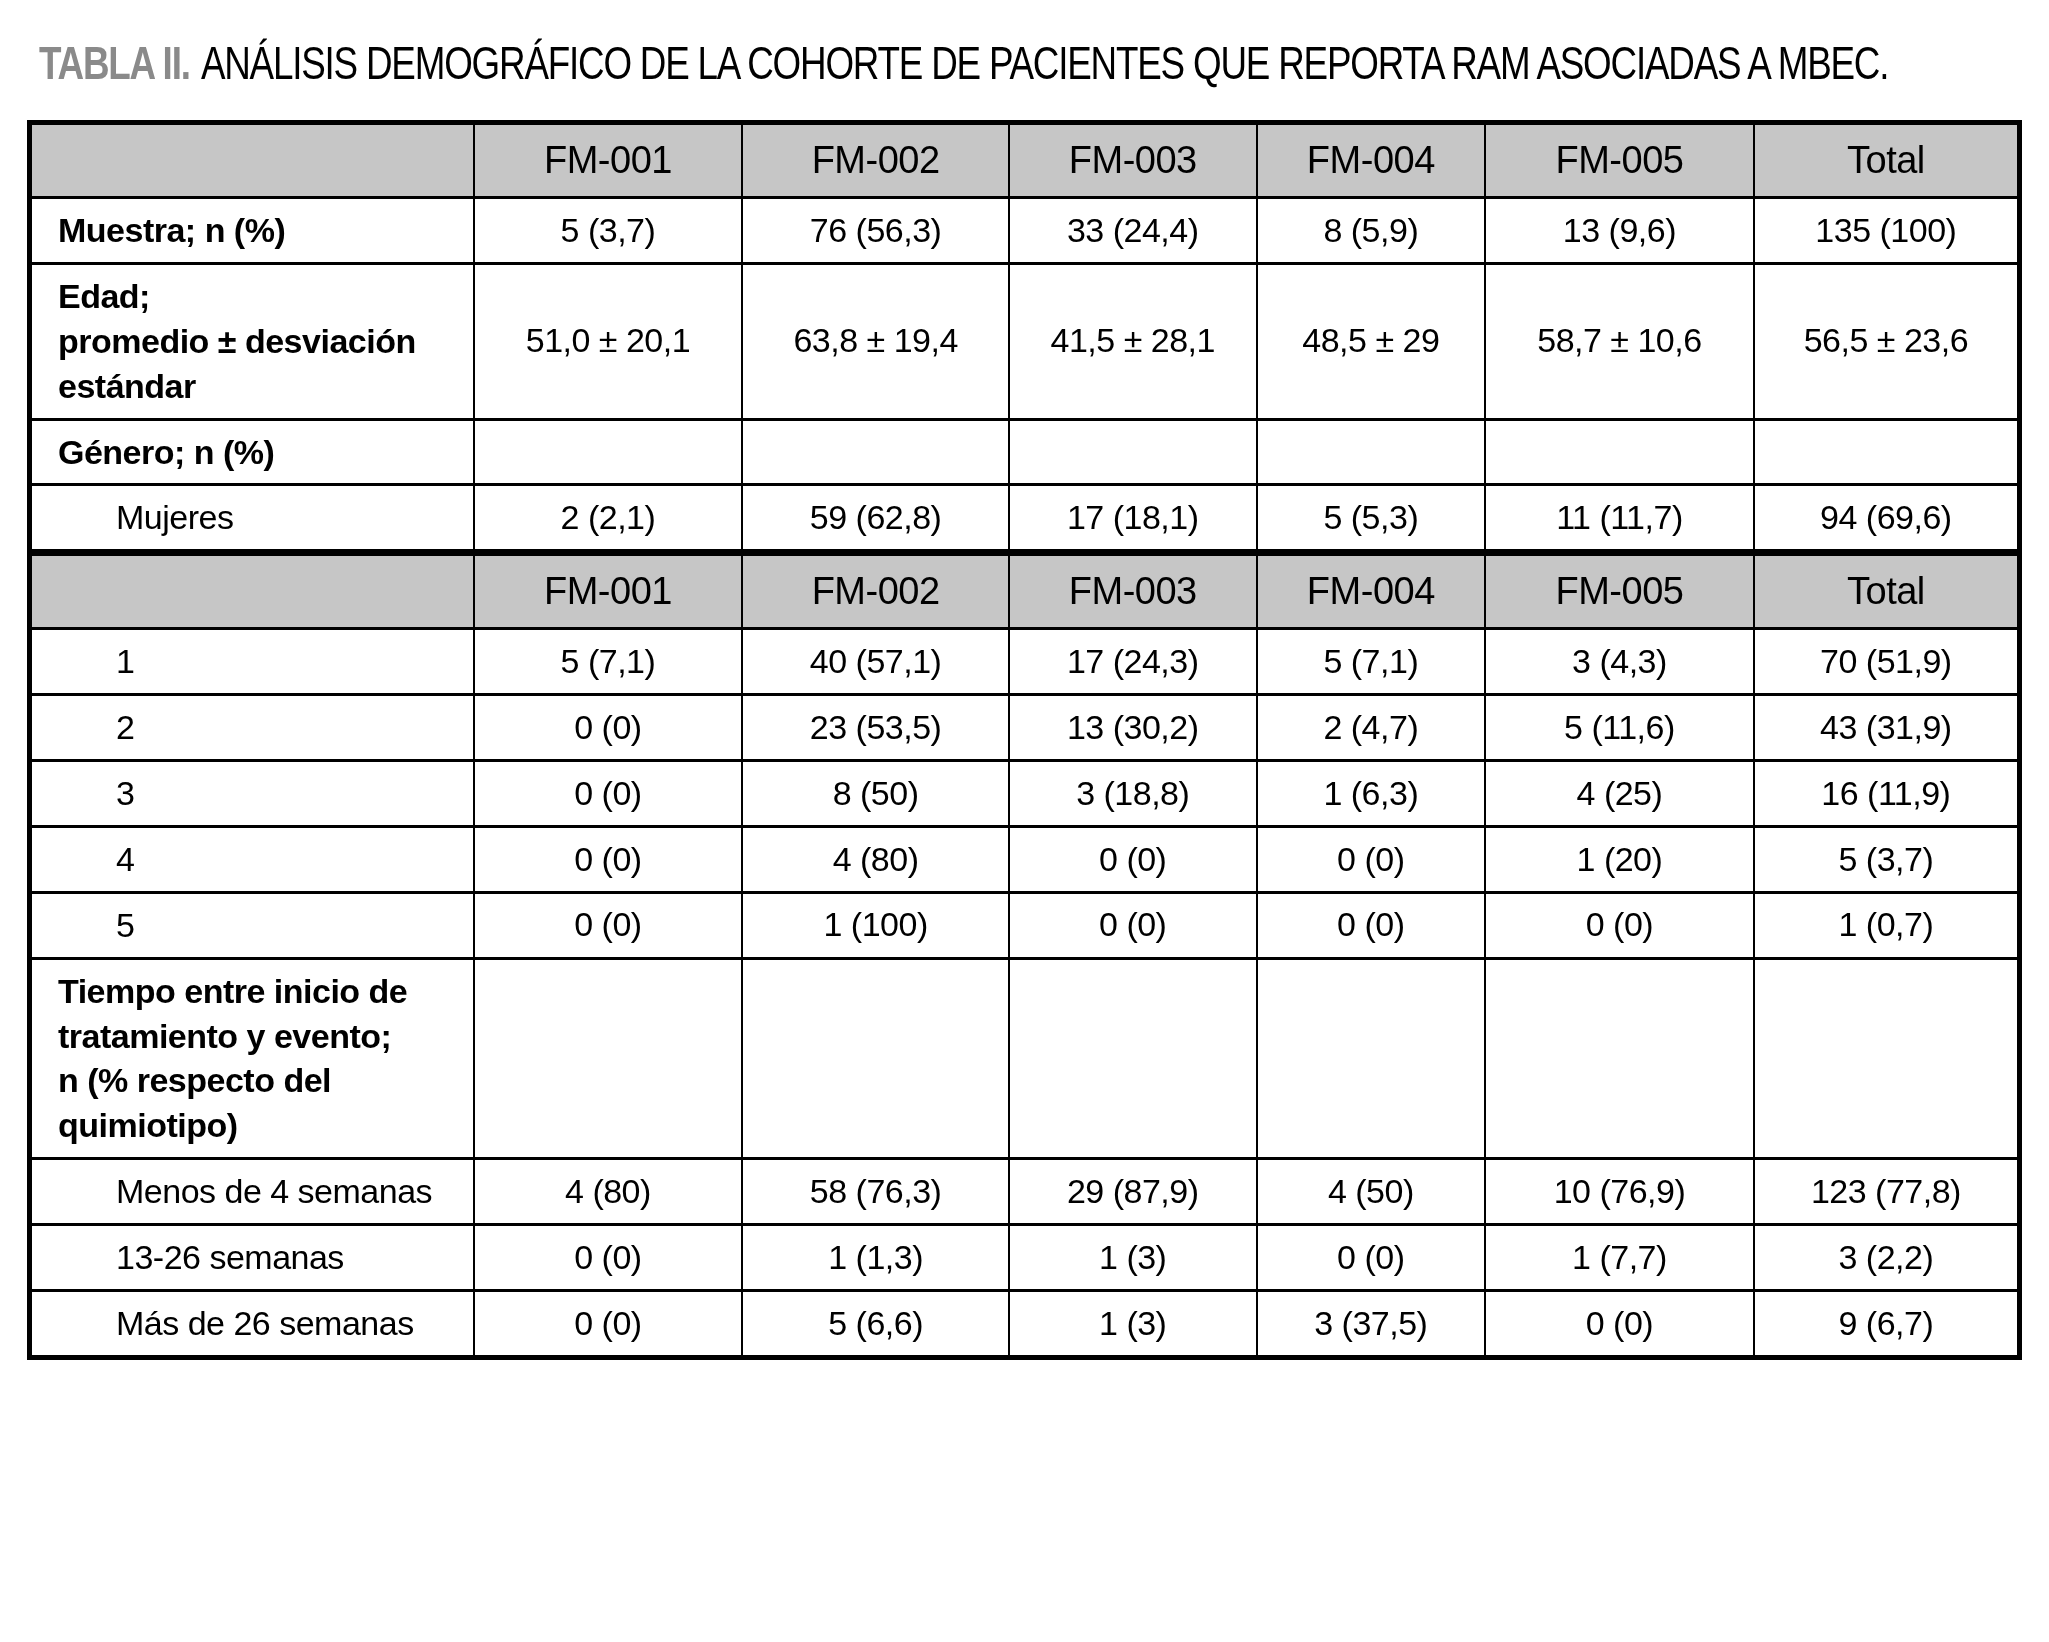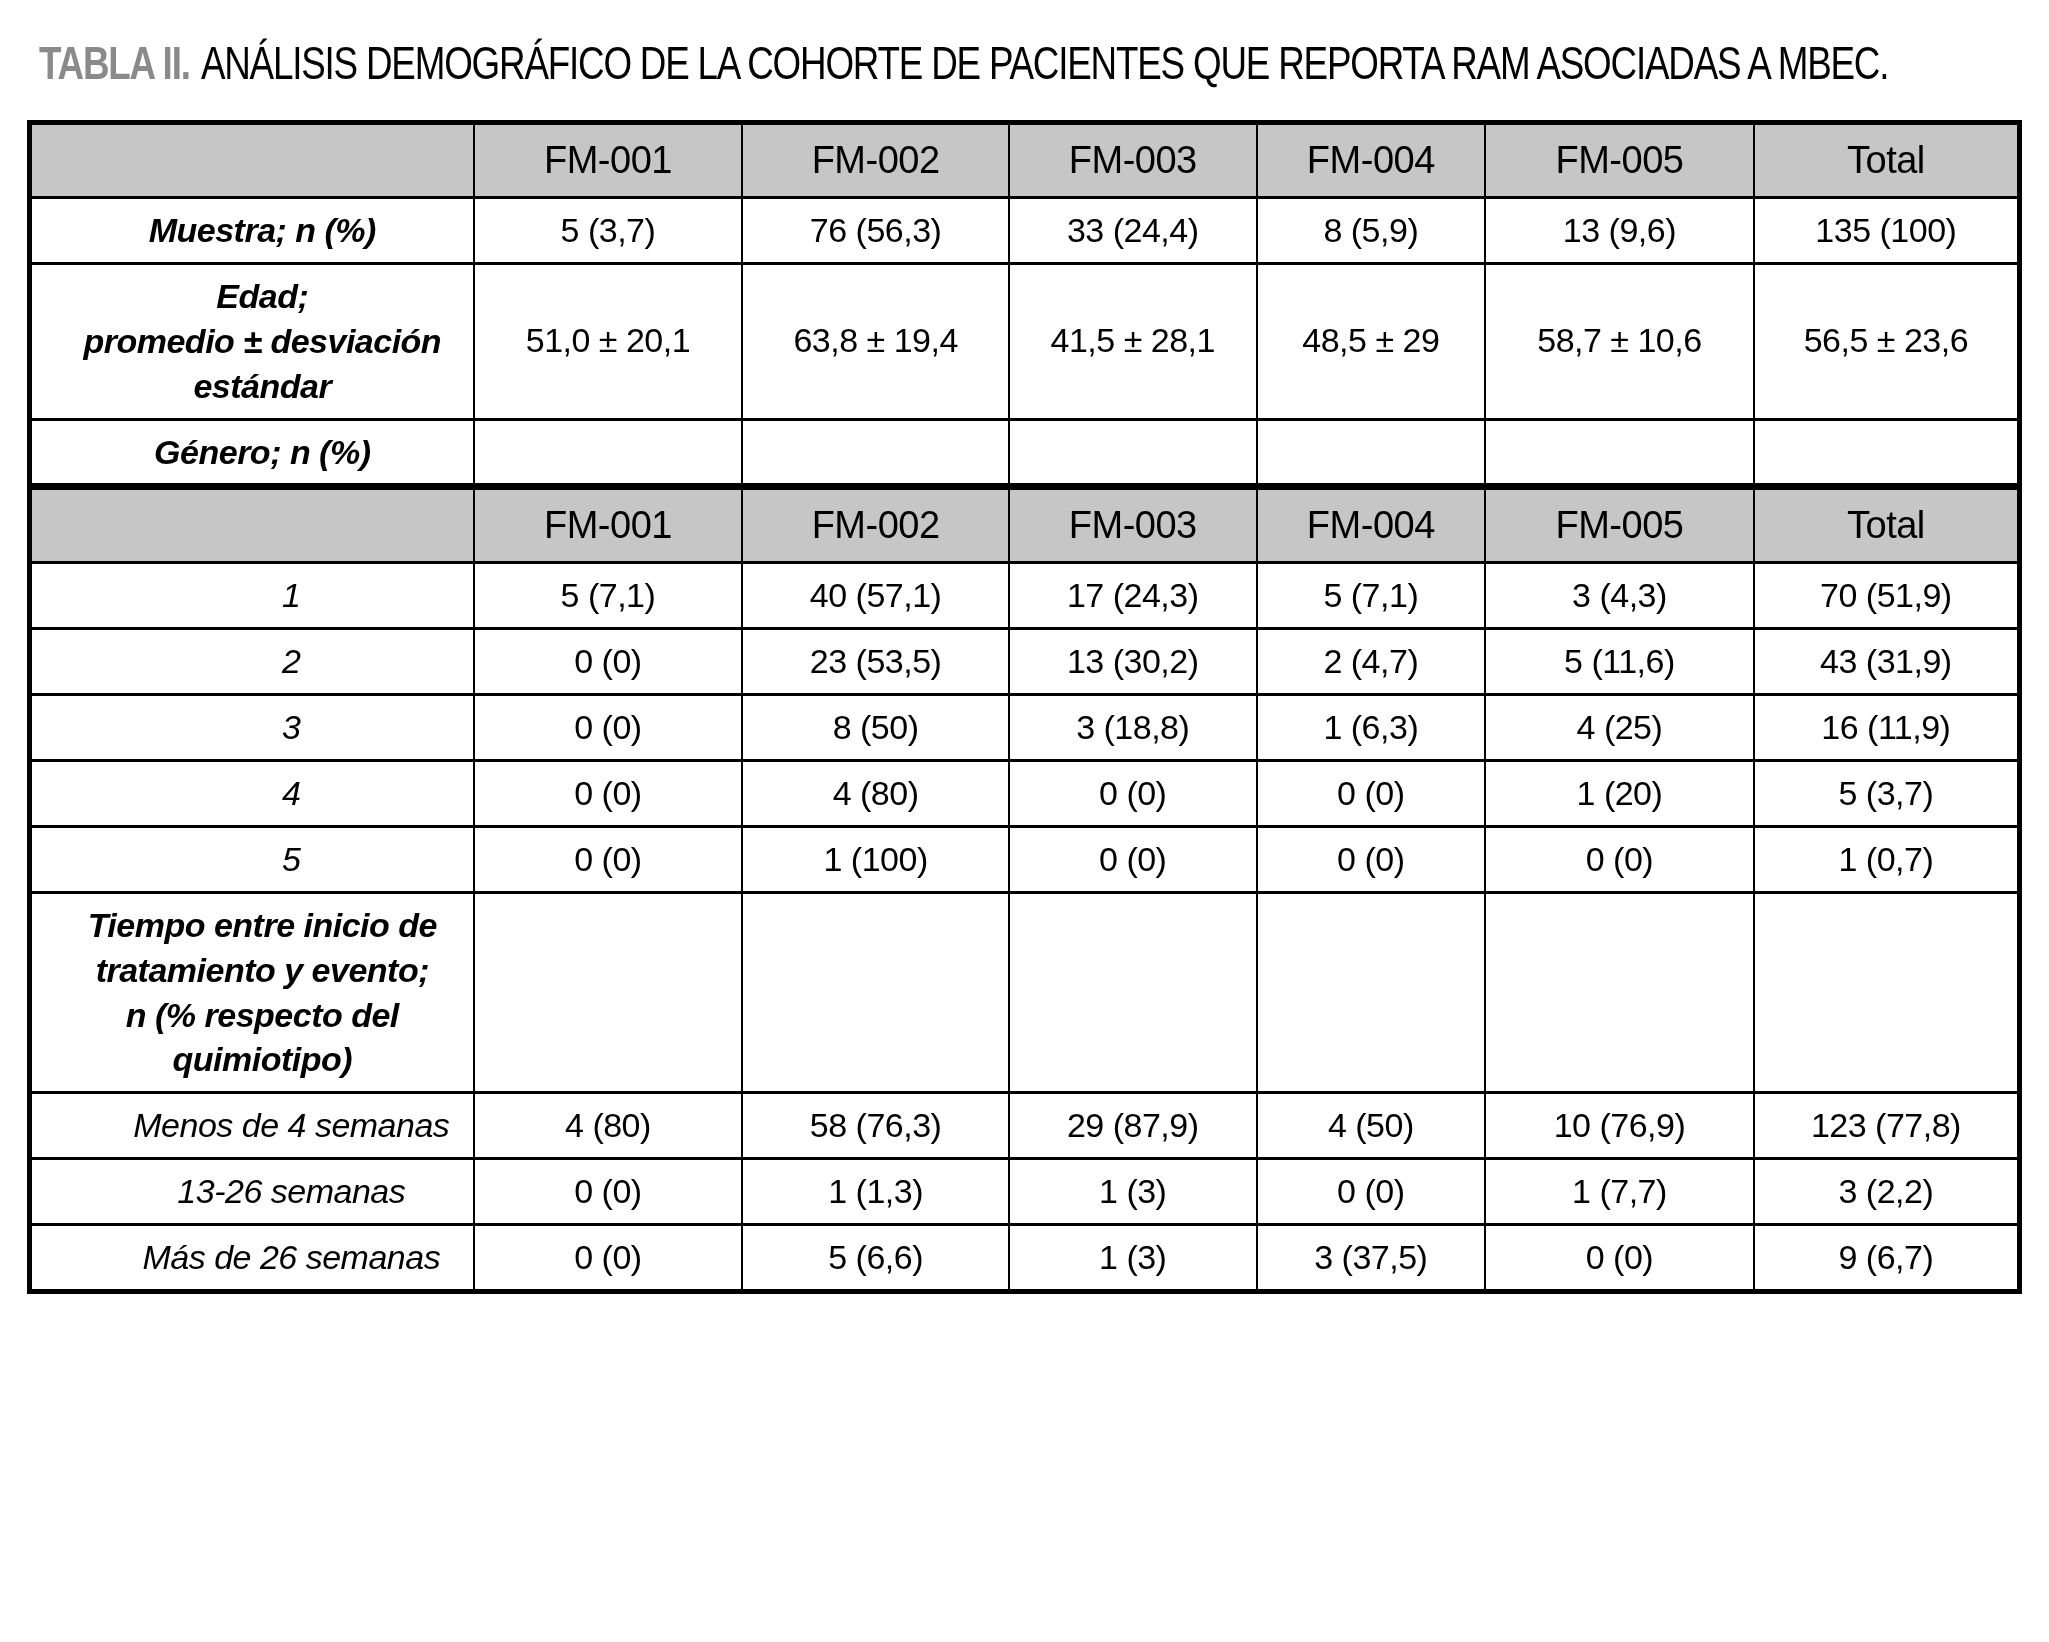--- a/index.html
+++ b/index.html
@@ -57,26 +57,25 @@
     border-top: 7px solid #000;
   }
   td.cell {
     font-size: 34px;
     text-align: center;
     padding: 9px 6px;
     line-height: 1.22;
     font-stretch: condensed;
   }
   td.lab {
-    text-align: center;
+    text-align: left;
     padding-left: 26px;
     font-weight: bold;
     white-space: pre-line;
     line-height: 1.32;
-    font-style: italic;
   }
   td.sub {
     font-weight: normal;
     padding-left: 84px;
   }
 </style>
 </head>
 <body>
 
 <div class="page">
@@ -131,20 +130,29 @@
       <tr>
         <td class="cell lab">Género; n (%)</td>
         <td class="cell"></td>
         <td class="cell"></td>
         <td class="cell"></td>
         <td class="cell"></td>
         <td class="cell"></td>
         <td class="cell"></td>
       </tr>
 
+      <tr>
+        <td class="cell lab sub">Mujeres</td>
+        <td class="cell">2 (2,1)</td>
+        <td class="cell">59 (62,8)</td>
+        <td class="cell">17 (18,1)</td>
+        <td class="cell">5 (5,3)</td>
+        <td class="cell">11 (11,7)</td>
+        <td class="cell">94 (69,6)</td>
+      </tr>
 
 
       <tr class="hdr hdr2">
         <th></th>
         <th>FM-001</th>
         <th>FM-002</th>
         <th>FM-003</th>
         <th>FM-004</th>
         <th>FM-005</th>
         <th>Total</th>

